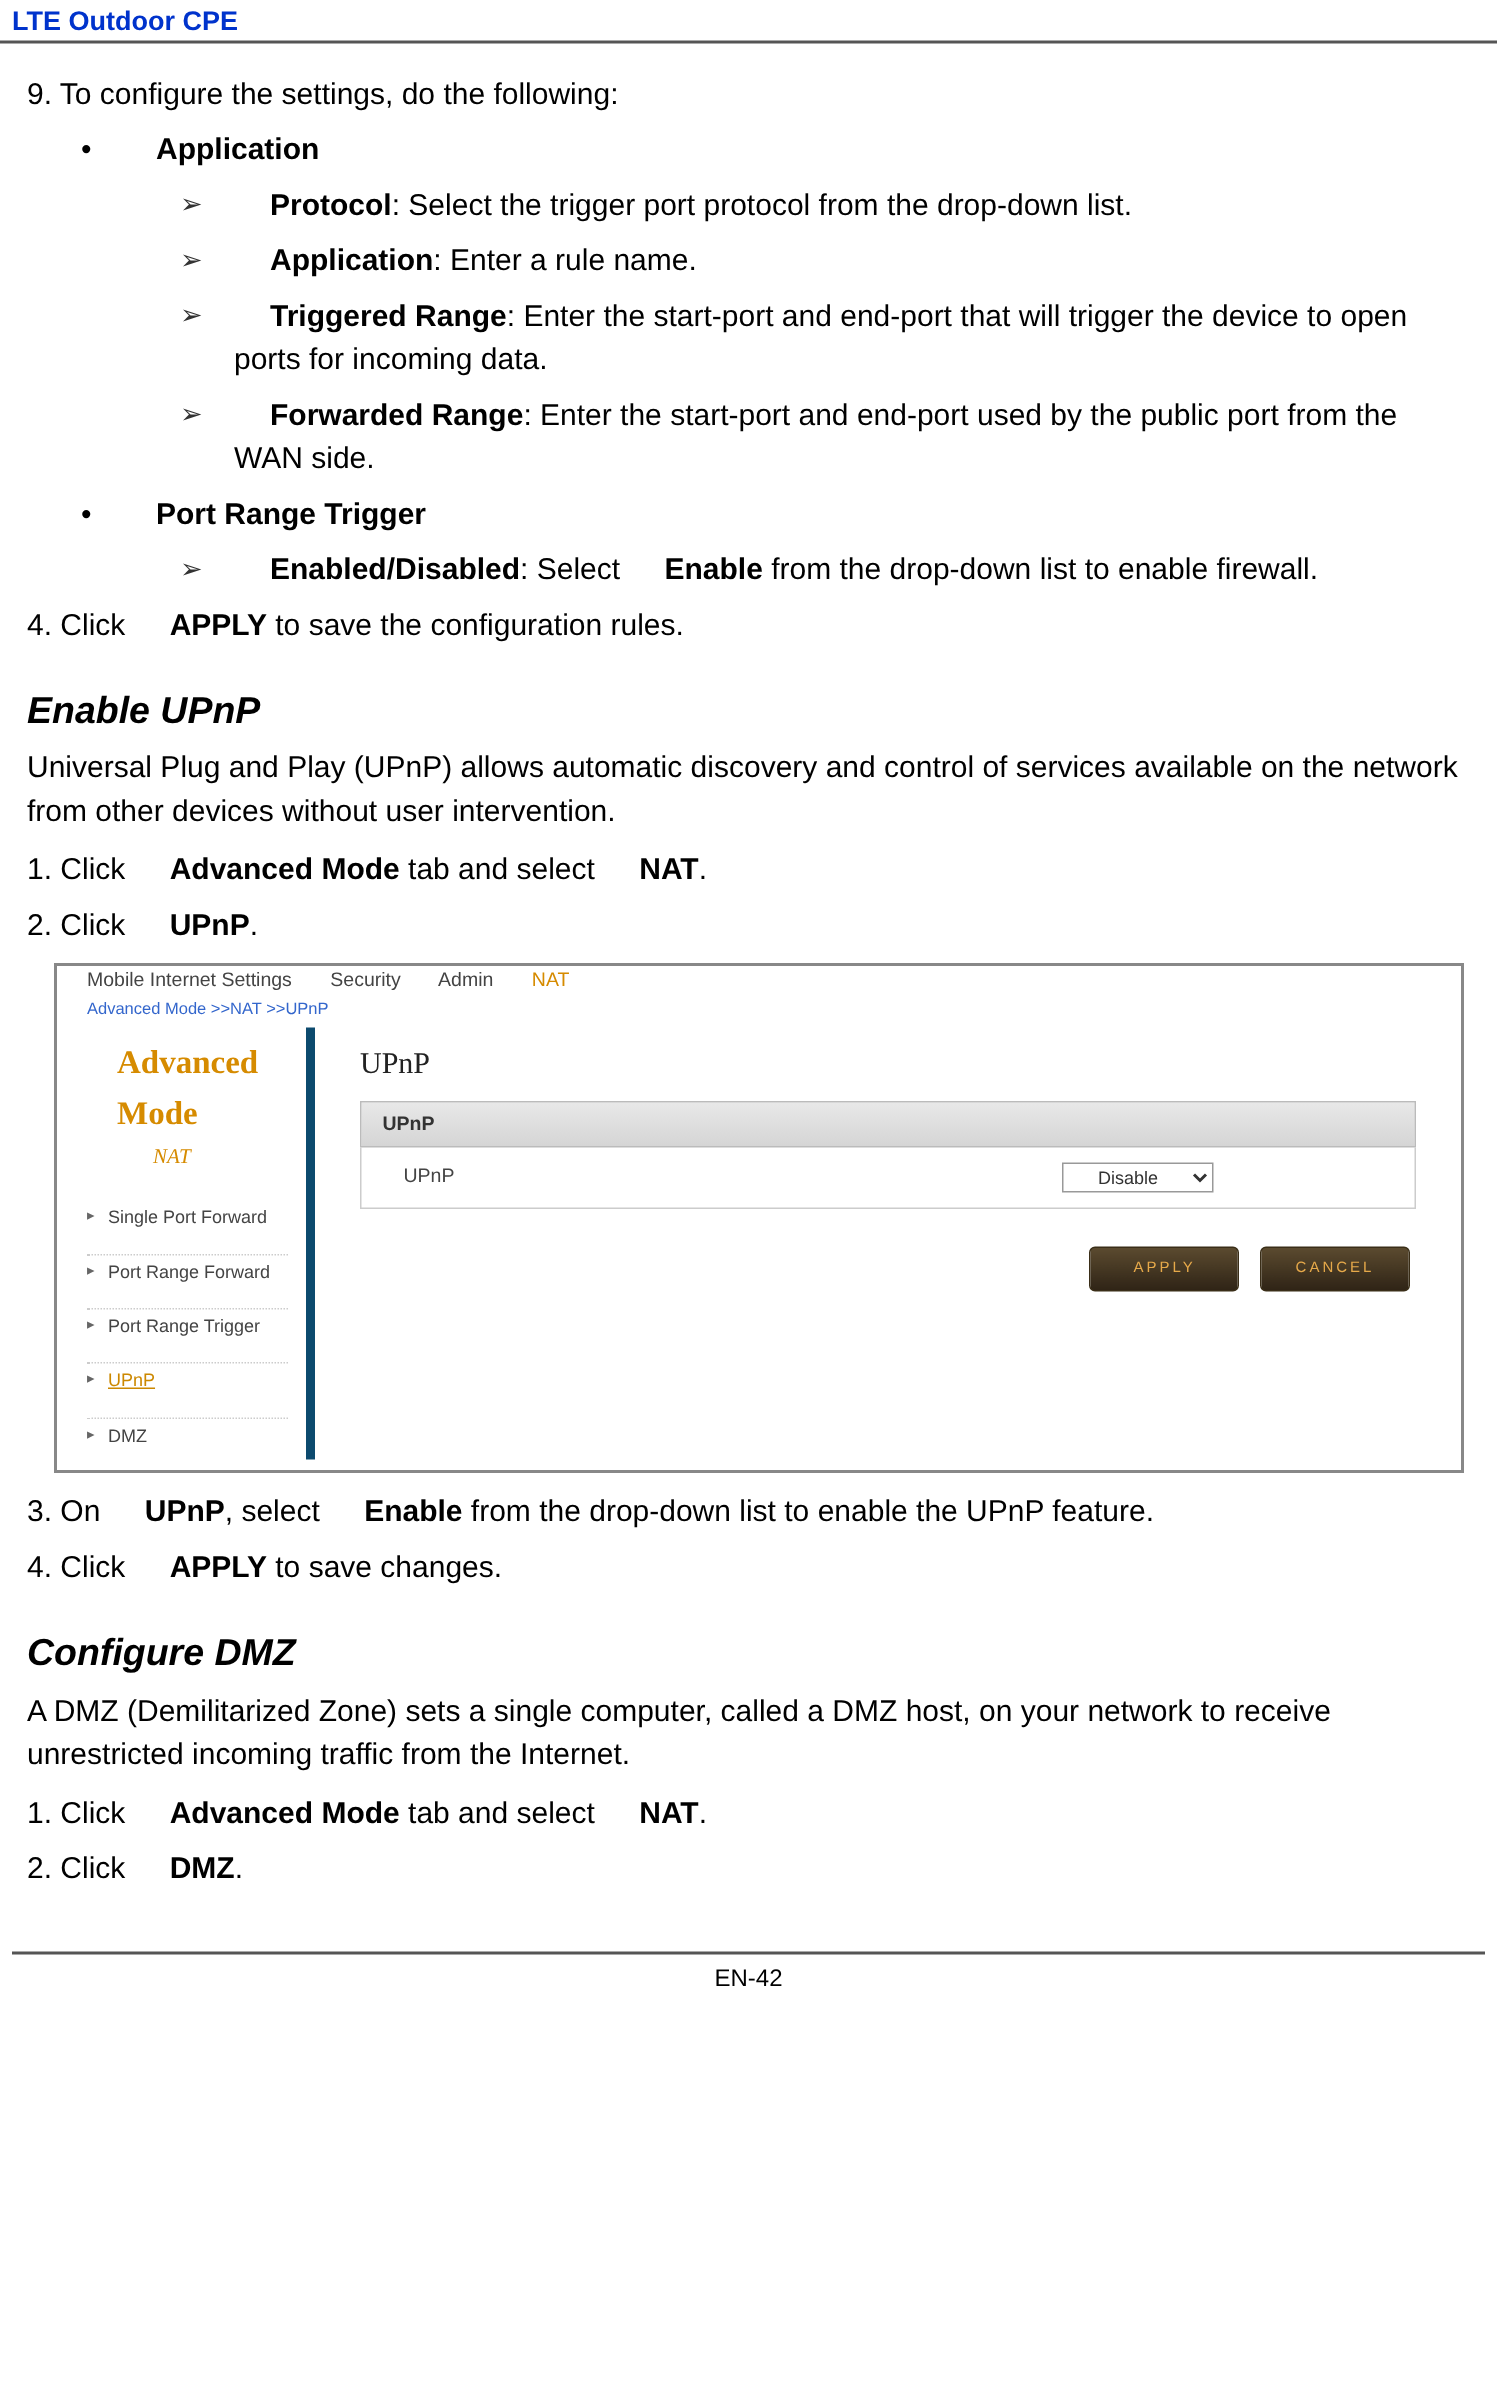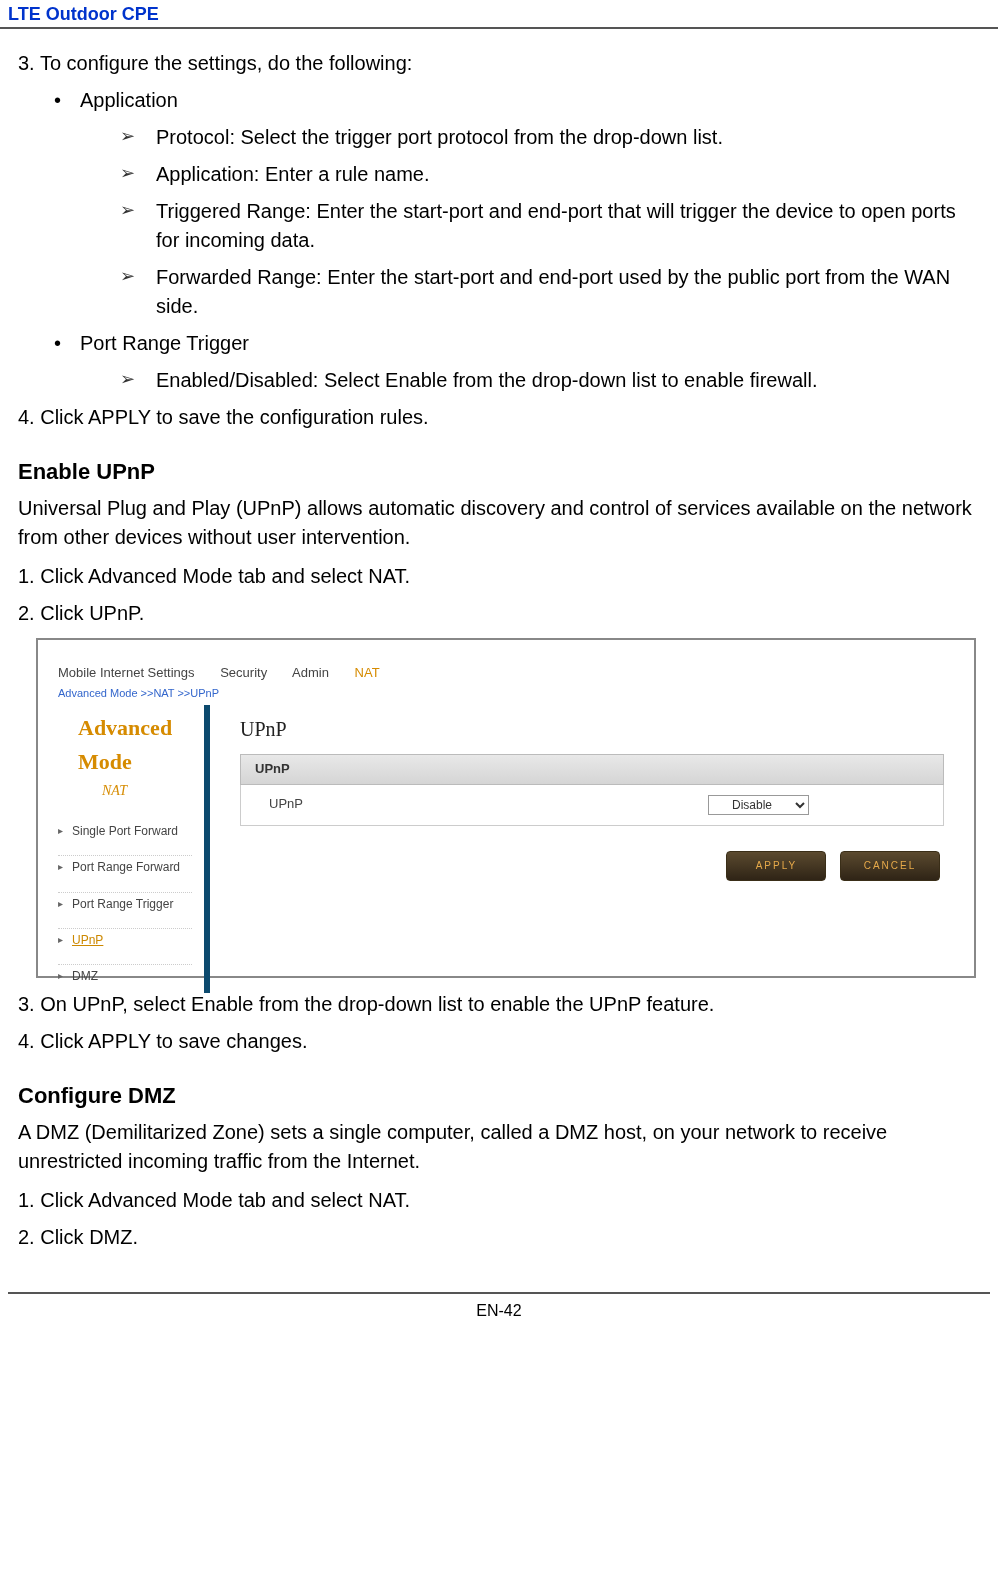--- a/index.html
+++ b/index.html
@@ -22,34 +22,34 @@
       font-size: 20px;
       line-height: 1.45;
     }
     .step { margin: 8px 0; }
     .bullet-list { margin: 8px 0 8px 36px; list-style: none; }
     .bullet-list > li { margin: 6px 0; position: relative; padding-left: 26px; }
     .bullet-list > li::before { content: "•"; position: absolute; left: 0; font-size: 20px; }
     .sub-list { margin: 6px 0 6px 40px; list-style: none; }
     .sub-list > li { margin: 8px 0; position: relative; padding-left: 36px; }
     .sub-list > li::before { content: "➢"; position: absolute; left: 0; font-size: 18px; color: #333; }
-    .bold { font-weight: normal; }
-    .section-title { font-weight: bold; margin: 24px 0 6px 0; font-size: 22px; }
+    .bold { font-weight: bold; margin-left: 24px; }
+    .section-title { font-weight: bold; margin: 24px 0 6px 0; font-size: 25px; font-style: italic; }
     .para { margin: 4px 0 10px 0; }
     .screenshot {
       margin: 10px 0 12px 18px;
       border: 2px solid #888;
       width: 940px;
       height: 340px;
       background: #fff;
       position: relative;
       font-family: Arial, sans-serif;
     }
     .ss-topbar {
-      padding: 24px 0 2px 20px;
+      padding: 0 0 2px 20px;
       font-size: 13px;
       color: #444;
     }
     .ss-topbar span { margin-right: 22px; }
     .ss-topbar .active { color: #d68b00; }
     .ss-breadcrumb {
       padding: 1px 0 3px 20px;
       font-size: 11px;
       color: #3366cc;
     }
@@ -152,21 +152,21 @@
       padding: 8px 0 18px 0;
     }
   </style>
 </head>
 <body>
 
 <div class="page-header">LTE Outdoor CPE</div>
 
 <div class="content">
 
-  <div class="step">3.  To configure the settings, do the following:</div>
+  <div class="step">9.  To configure the settings, do the following:</div>
 
   <ul class="bullet-list">
     <li>
       <span class="bold">Application</span>
       <ul class="sub-list">
         <li>
           <span class="bold">Protocol</span><span>: Select the trigger port protocol from the drop-down list.</span>
         </li>
         <li>
           <span class="bold">Application</span><span>: Enter a rule name.</span>

